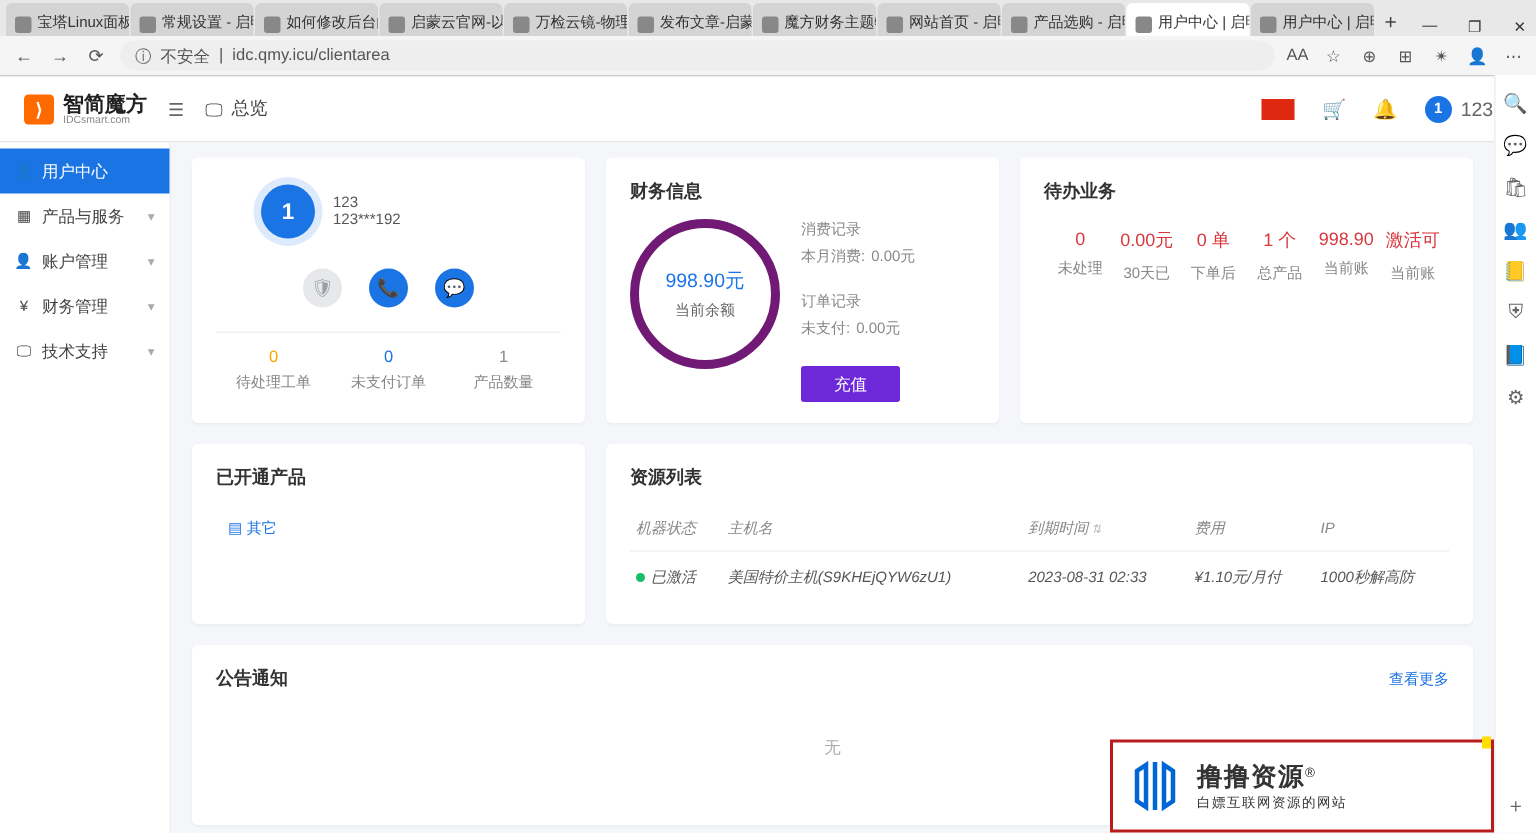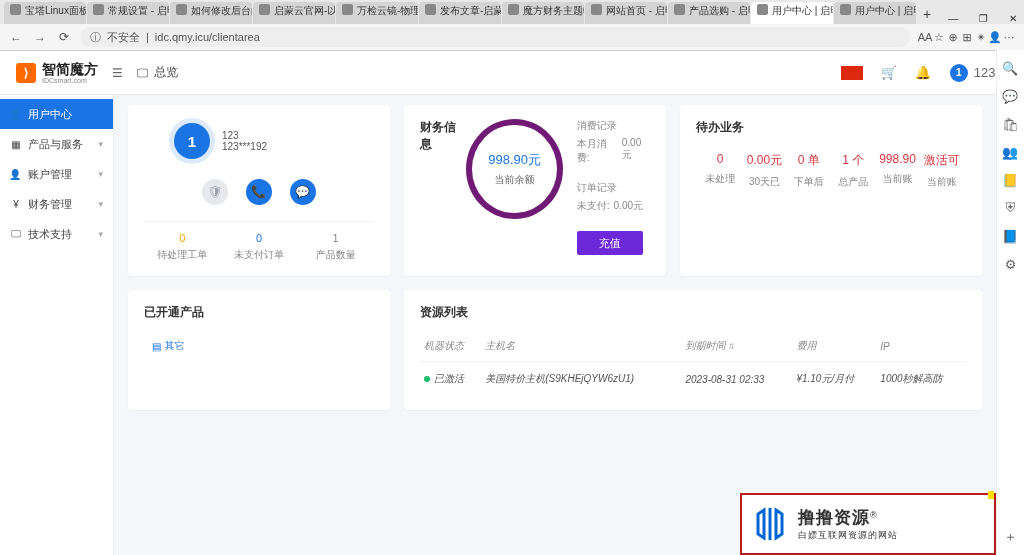--- a/index.html
+++ b/index.html
@@ -1,29 +1,29 @@
 <!DOCTYPE html>
 <html><head>
 <meta charset="utf-8">
 <style>
 * { margin:0; padding:0; box-sizing:border-box; }
 body { font-family:-apple-system,"Microsoft YaHei",sans-serif; font-size:12px; background:#f5f6fa; color:#333; overflow:hidden; }
 .browser-chrome { background:#e8e8e8; border-bottom:1px solid #ccc; }
 .tab-row { display:flex; height:24px; align-items:flex-end; padding-left:4px; gap:1px; }
-.tab { display:flex; align-items:flex-start; gap:4px; padding:2px 6px; font-size:10px; height:22px; background:#d4d4d4; border-radius:4px 4px 0 0; max-width:82px; overflow:hidden; white-space:nowrap; flex:0 0 auto;}
+.tab { display:flex; align-items:flex-end; gap:4px; padding:2px 6px; font-size:10px; height:22px; background:#d4d4d4; border-radius:4px 4px 0 0; max-width:82px; overflow:hidden; white-space:nowrap; flex:0 0 auto;}
 .tab.active { background:#fff; }
 .tab .favicon { width:11px; height:11px; flex-shrink:0; background:#888; border-radius:2px; }
 .tab-add { padding:2px 6px; color:#444; font-size:14px;}
 .win-ctrl { margin-left:auto; display:flex; }
 .win-ctrl span { width:30px; text-align:center; font-size:10px; color:#333;}
 .addr-row { display:flex; align-items:center; gap:8px; padding:3px 8px; height:26px; background:#f5f5f5; }
 .addr-row .nav-btn { color:#555; font-size:12px; width:16px; text-align:center;}
 .addr-box { flex:1; display:flex; align-items:center; gap:6px; background:#eee; border-radius:12px; padding:2px 10px; font-size:11px; color:#555; height:20px;}
 .addr-icon { color:#666; }
-.addr-right { display:flex; align-items:center; }
+.addr-right { display:flex; gap:10px; align-items:center; }
 .addr-right span { width:14px; height:14px; color:#555; font-size:11px; display:flex; align-items:center; justify-content:center;}
 .app-shell { display:flex; height:calc(555px - 50px); }
 .sidebar-rail { width:28px; background:#fff; border-left:1px solid #eee; display:flex; flex-direction:column; align-items:center; gap:12px; padding-top:10px; color:#666; font-size:13px; position:absolute; right:0; top:50px; bottom:0;}
 .sidebar-rail span { width:16px; height:16px; display:flex; align-items:center; justify-content:center;}
 .main-wrap { display:flex; flex:1; margin-right:28px; }
 .topbar { display:flex; align-items:center; height:44px; background:#fff; border-bottom:1px solid #e5e5e5; padding:0 16px; gap:14px;}
 .logo-area { display:flex; align-items:center; gap:6px;}
 .logo-glyph { width:20px; height:20px; background:#ff6a00; border-radius:3px; display:flex; align-items:center; justify-content:center; color:#fff; font-weight:700;}
 .logo-text { font-size:14px; font-weight:700; color:#222; }
 .logo-sub { font-size:7px; color:#888; display:block; margin-top:-2px;}
@@ -49,21 +49,21 @@
 .action-row { display:flex; gap:18px; margin:10px 0 16px;}
 .circ { width:26px; height:26px; border-radius:50%; display:flex; align-items:center; justify-content:center; font-size:12px;}
 .circ.grey { background:#e7e8ec; color:#9aa0a8;}
 .circ.blue { background:#1b74e4; color:#fff;}
 .stats-row { display:flex; width:100%; border-top:1px solid #f1f1f1; padding-top:10px;}
 .stat { flex:1; text-align:center;}
 .stat-val { font-size:11px; color:#ffa500;}
 .stat-val.blue { color:#1b74e4;}
 .stat-val.grey { color:#888;}
 .stat-lbl { font-size:10px; color:#888; margin-top:4px;}
-.finance-card { flex:0 0 262px; display:flex; flex-direction:row;}
+.finance-card { flex:0 0 262px; display:flex; flex-direction:column;}
 .finance-body { display:flex; gap:14px; align-items:flex-start;}
 .ring { width:100px; height:100px; border-radius:50%; border:6px solid #701a75; display:flex; flex-direction:column; align-items:center; justify-content:center;}
 .ring-val { font-size:13px; color:#1b74e4; font-weight:500;}
 .ring-lbl { font-size:10px; color:#666; margin-top:4px;text-align:right;}
 .fin-right { display:flex; flex-direction:column; gap:4px; font-size:10px; color:#888;}
 .fin-right .row-line { display:flex; gap:4px;}
 .recharge-btn { margin-top:14px; background:#6d28d9; color:#fff; border:none; width:66px; height:24px; font-size:11px; border-radius:2px; align-self:start; margin-left:0;}
 .todo-card { flex:1;}
 .todo-grid { display:flex; justify-content:space-between; padding:6px 2px;}
 .todo-item { text-align:center; flex:1;}
@@ -335,20 +335,29 @@
             <td>美国特价主机(S9KHEjQYW6zU1)</td>
             <td>2023-08-31 02:33</td>
             <td>¥1.10元/月付</td>
             <td>1000秒解高防</td>
           </tr>
               </tbody>
         </table>
       </div>
     </div>
 
+    <div class="row">
+      <div class="card notice-card">
+        <div class="notice-head">
+          <span class="card-title" style="margin:0">公告通知</span>
+          <a class="more-link">查看更多</a>
+        </div>
+        <div class="notice-body">无</div>
+      </div>
+    </div>
   </div>
  </div>
 </div>
 
 <div class="sidebar-rail">
   <span>🔍</span>
   <span>💬</span>
   <span>🛍</span>
   <span>👥</span>
   <span>📒</span>

